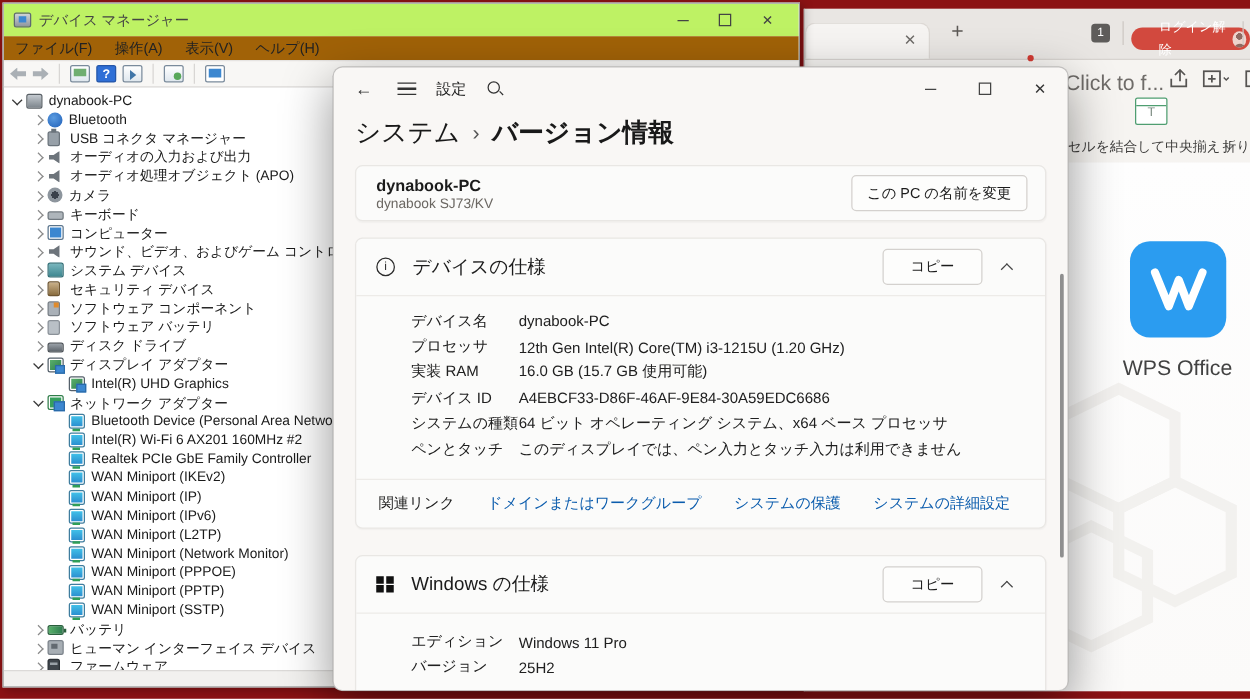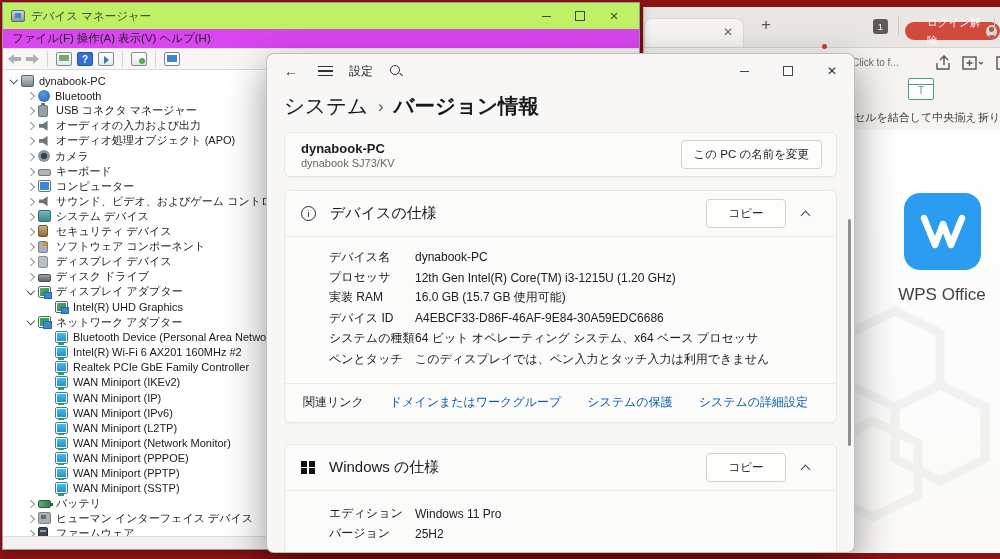--- a/index.html
+++ b/index.html
@@ -23,21 +23,21 @@
   .wps-logout { position:absolute; left:261px; top:15px; height:18px; padding:0 3px 0 10px;
     background:var(--logout-red,#D2493E); border-radius:9px; display:flex; align-items:center; gap:4px; }
   .wps-logout .lbl { color:#fff; font-size:10.5px; line-height:18px;margin-left:12px; }
   .avatar { width:13px; height:13px; border-radius:50%;
     background:radial-gradient(circle at 50% 32%, #8f6a62 0 24%, #eed3cc 26% 100%); position:relative; overflow:hidden; }
   .avatar::after { content:""; position:absolute; left:2.5px; bottom:-2px; width:8px; height:5px;
     border-radius:50% 50% 0 0; background:#8f6a62; }
 
   .wps-ribbon { position:relative; height:82px; background:#F6F4F1; }
   .red-dot { position:absolute; left:178px; top:-4px; width:5px; height:5px; border-radius:50%; background:#D23B33; }
-  .click-hint { position:absolute; left:208px; top:9px; font-size:10px; color:#6f6c69; }
+  .click-hint { position:absolute; left:208px; top:9px; font-size:17px; color:#6f6c69; }
   .rb-ico { position:absolute; top:6px; color:#565452; }
   .merge-ico { position:absolute; left:264px; top:30px; width:30px; height:27px; }
   .merge-ico .box { width:26px; height:22px; border:1.4px solid #4F9E71; border-radius:2px; position:relative; background:#fff; }
   .merge-ico .box::before { content:""; position:absolute; left:0; top:5px; right:0; height:1.4px; background:#4F9E71; }
   .merge-ico .box::after { content:"T"; position:absolute; left:0; right:0; top:6px; text-align:center;
     font-size:10px; color:#7a8a80; }
   .merge-label { position:absolute; left:210px; top:62px; font-size:11px; color:#3f3e3d; white-space:nowrap; }
   .merge-caret { display:inline-block; width:7px; height:7px; position:relative; margin-left:3px; }
   .merge-caret::before { content:""; position:absolute; left:1px; top:0; width:4px; height:4px;
     border-right:1px solid #777; border-bottom:1px solid #777; transform:rotate(45deg); }
@@ -56,22 +56,22 @@
     border:1px solid #9b9b9b; z-index:2; box-shadow:2px 2px 8px rgba(0,0,0,.3); overflow:hidden; }
   .dm-titlebar { height:26px; display:flex; align-items:center; padding:0 8px; background:#bef264; }
   .dm-title { font-size:11.5px; color:#444; margin-left:6px; flex:1; }
   .dm-appicon { width:14px; height:12px; background:linear-gradient(180deg,#cfd3d7,#8f979e);
     border:1px solid #5f6a72; border-radius:2px; position:relative; }
   .dm-appicon::after { content:""; position:absolute; left:3px; top:2px; width:6px; height:5px; background:#3c87d0; }
   .win-ctl { width:34px; height:20px; display:flex; align-items:center; justify-content:center; color:#444; }
   .ctl-min::before { content:""; width:9px; height:1px; background:#444; }
   .ctl-max::before { content:""; width:8px; height:8px; border:1px solid #444; }
   .ctl-close { font-size:11px; }
-  .dm-menubar { height:19px; display:flex; gap:3px; align-items:center; padding:0 9px;
-    background:#d946ef; font-size:11.5px; color:#222; }
+  .dm-menubar { height:19px; display:flex; gap:18px; align-items:center; padding:0 9px;
+    background:#a16207; font-size:11.5px; color:#222; }
   .dm-toolbar { height:22px; display:flex; align-items:center; gap:5px; padding:0 5px;
     background:#F8F7F5; border-top:1px solid #E6E4E2; border-bottom:1px solid #DCDAD8; }
   .nav-arrow { width:13px; height:10px; background:#aab0b5; }
   .nav-back { clip-path:polygon(0 50%,45% 0,45% 30%,100% 30%,100% 70%,45% 70%,45% 100%); }
   .nav-fwd  { clip-path:polygon(100% 50%,55% 0,55% 30%,0 30%,0 70%,55% 70%,55% 100%); }
   .tb-divider { width:1px; height:16px; background:#D8D6D4; margin:0 3px; }
   .tbicon { width:16px; height:14px; border:1px solid #7a8b9c; border-radius:2px;
     background:linear-gradient(180deg,#fff,#dfe7ee); position:relative; }
   .tbicon.help { background:#2f6fd6; border-color:#2556a8; color:#fff; font-size:10px; font-weight:bold;
     text-align:center; line-height:13px; }
@@ -346,21 +346,21 @@
 
       <div class="trow lv1">
         <span class="chev gt"></span>
         <span class="ti swcomp"></span>
         <span class="tlabel">ソフトウェア コンポーネント</span>
       </div>
 
       <div class="trow lv1">
         <span class="chev gt"></span>
         <span class="ti swdev"></span>
-        <span class="tlabel">ディスプレイ デバイス</span>
+        <span class="tlabel">ソフトウェア バッテリ</span>
       </div>
 
       <div class="trow lv1">
         <span class="chev gt"></span>
         <span class="ti disk"></span>
         <span class="tlabel">ディスク ドライブ</span>
       </div>
 
       <div class="trow lv1">
         <span class="chev v"></span>

